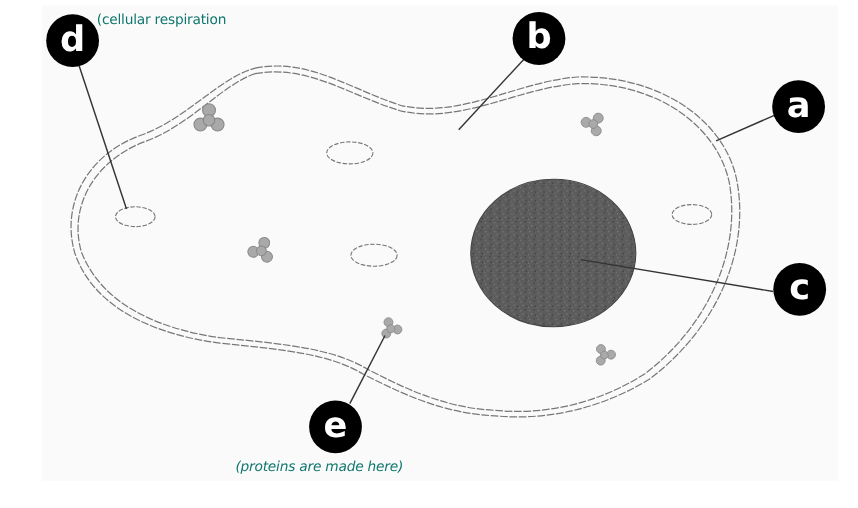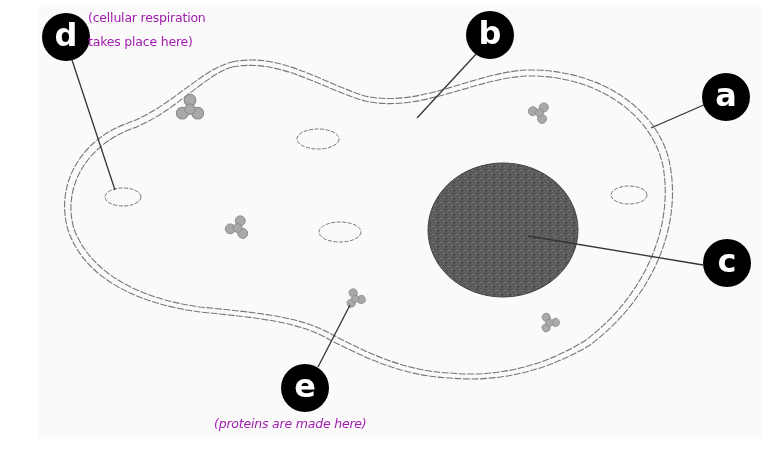--- a/index.html
+++ b/index.html
@@ -2,22 +2,22 @@
 <html><head>
 <meta charset="utf-8">
 <style>
   html, body { margin: 0; padding: 0; background: #ffffff; }
   body { width: 780px; height: 462px; position: relative; overflow: hidden;
          font-family: "DejaVu Sans", sans-serif; }
   #panel { position: absolute; left: 38px; top: 5px; width: 724px; height: 432px;
            background: #fafafa; }
   svg#diagram { position: absolute; left: 0; top: 0; }
   .caption { position: absolute; font-family: "DejaVu Sans", sans-serif;
-             font-size: 12.5px; color: #a21caf; line-height: 24px; white-space: nowrap;
-             letter-spacing: -0.2px; }
+             font-size: 12.5px; color: #0f766e; line-height: 24px; white-space: nowrap;
+             letter-spacing: -0.2px; text-align: right; }
   .lbl-text { font-family: "DejaVu Sans", sans-serif; font-weight: bold;
               font-size: 32px; fill: #ffffff; text-anchor: middle; dominant-baseline: central; }
 </style>
 </head>
 <body>
 
 <div id="panel"></div>
 
 <svg id="diagram" width="780" height="462" viewBox="0 0 780 462">
   <defs>
@@ -84,16 +84,15 @@
     <text class="lbl-text" x="66" y="35">d</text>
   </g>
   <g>
     <circle cx="305" cy="388" r="24" fill="#000"></circle>
     <text class="lbl-text" x="305" y="386">e</text>
   </g>
 </svg>
 
 <div class="caption" style="left:88px; top:6px;">
   <div>(cellular respiration</div>
-  <div>takes place here)</div>
 </div>
 
 <div class="caption" style="left:214px; top:412px;font-style:italic;">(proteins are made here)</div>
 
 </body></html>

